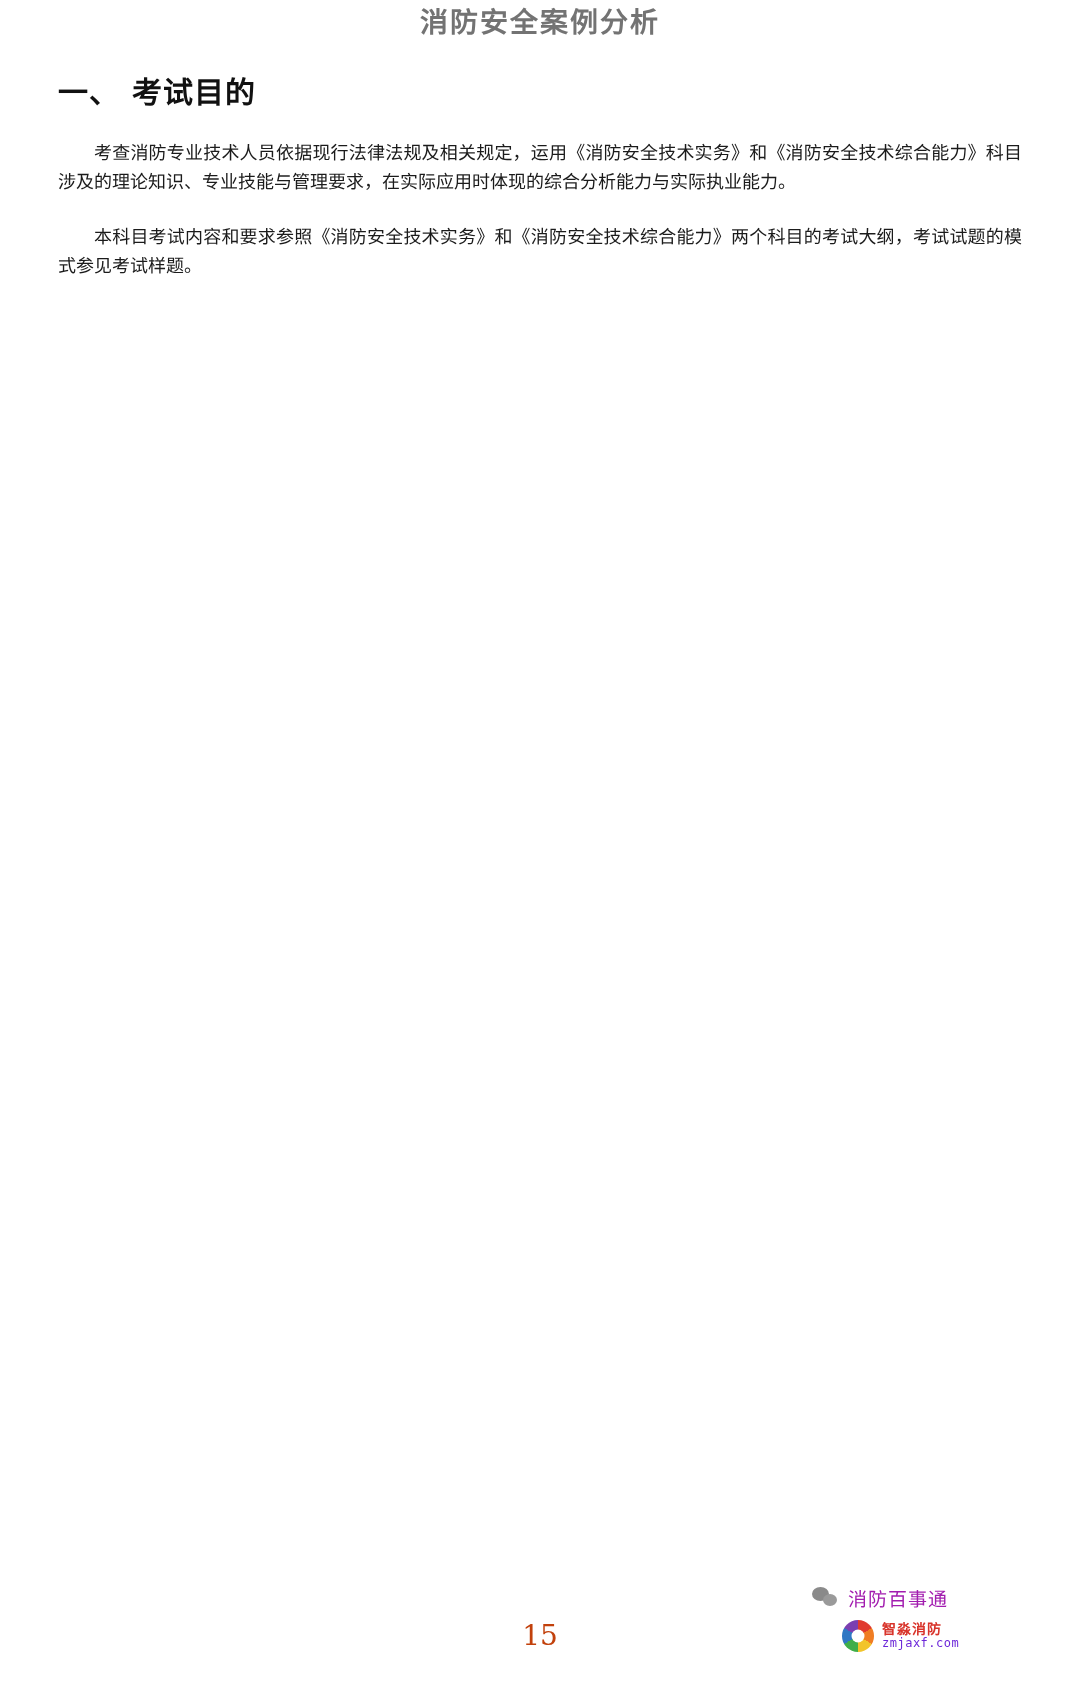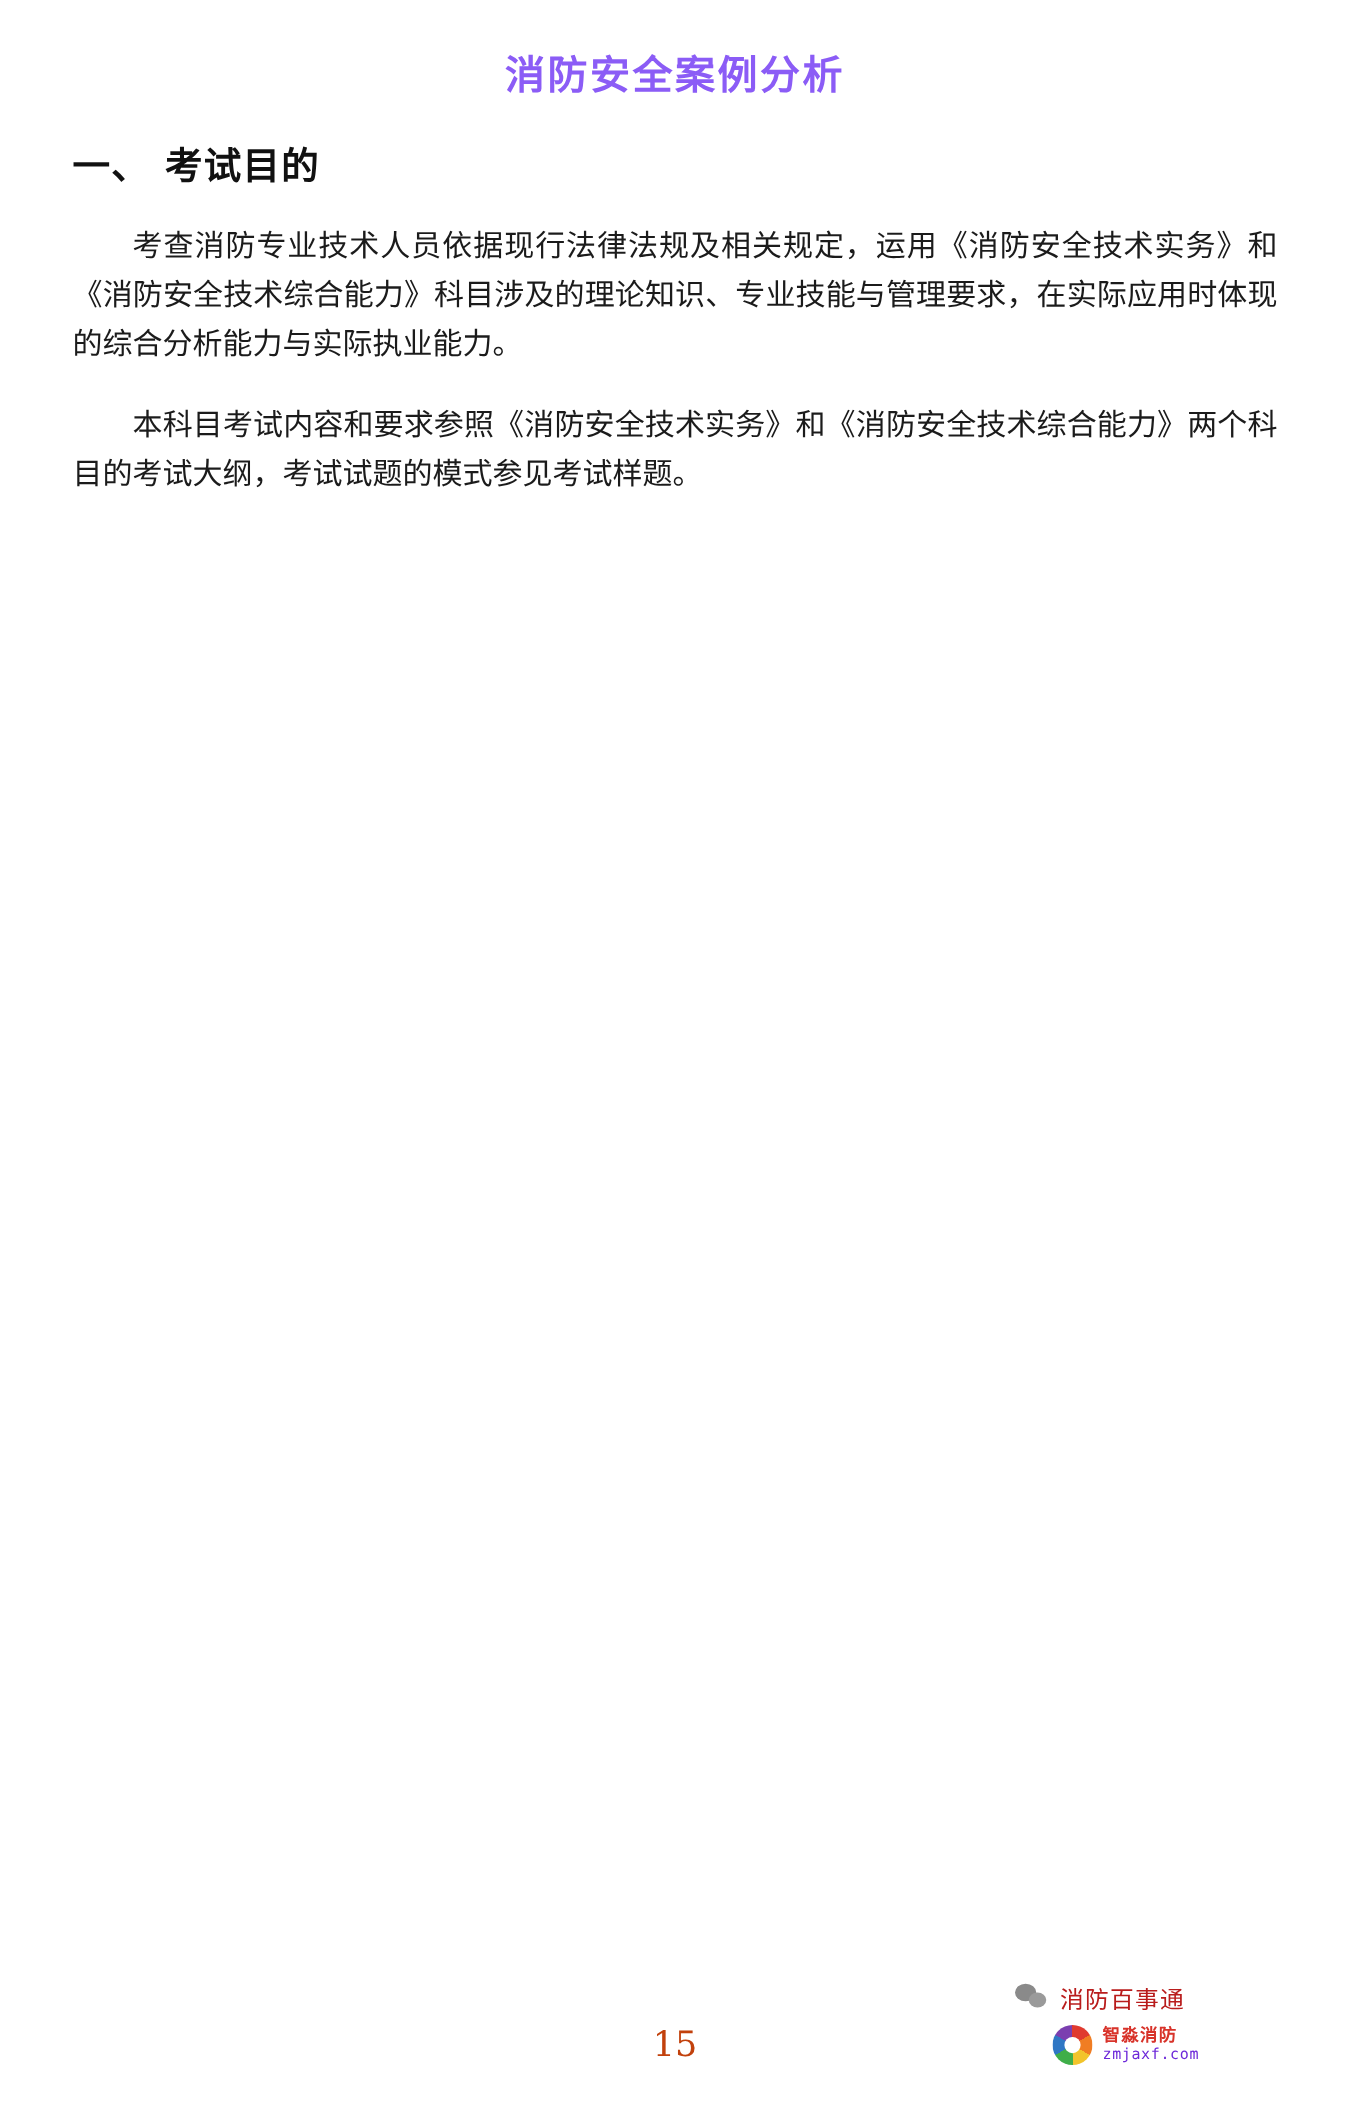--- a/index.html
+++ b/index.html
@@ -12,45 +12,44 @@
     width: 1080px;
     height: 1684px;
     margin: 0 auto;
     background: #ffffff;
     font-family: "DejaVu Serif", "Liberation Serif", serif;
     color: #1a1a1a;
     overflow: hidden;
   }
   .doc-title {
     margin: 0;
-    padding-top: 34px;
     text-align: center;
     font-family: "DejaVu Sans", "Liberation Sans", sans-serif;
     font-weight: bold;
-    font-size: 32px;
+    font-size: 28px;
     letter-spacing: 2px;
-    color: #8b5cf6;
+    color: #737373;
   }
   .content {
     padding: 0 58px 0 58px;
   }
   .section-heading {
     margin: 28px 0 0 0;
     font-family: "DejaVu Sans", "Liberation Sans", sans-serif;
     font-weight: bold;
     font-size: 30px;
     letter-spacing: 1px;
     color: #111111;
   }
   .section-heading .num {
     margin-right: 12px;
   }
   .para {
     margin: 26px 0 0 0;
-    font-size: 24px;
+    font-size: 18px;
     line-height: 1.62;
     text-align: justify;
     text-indent: 2em;
     color: #1b1b1b;
     font-family: "DejaVu Serif", "Liberation Serif", serif;
   }
   .page-number {
     position: absolute;
     left: 0;
     right: 0;
@@ -82,21 +81,21 @@
   .wm-wechat .b1, .wm-wechat .b2 {
     position: absolute;
     background: #8a8a8a;
     border-radius: 50%;
   }
   .wm-wechat .b1 { width: 17px; height: 14px; left: 0; top: 0; }
   .wm-wechat .b2 { width: 14px; height: 12px; left: 11px; top: 7px; background: #9a9a9a; }
   .wm-text {
     font-family: Liberation Mono, monospace;
     font-size: 19px;
-    color: #b91c1c;
+    color: #a21caf;
     letter-spacing: 1px;
   }
   .wm-brand {
     display: flex;
     align-items: center;
     gap: 8px;
     margin-top: 8px;
     margin-left: 30px;
   }
   .wm-logo {

